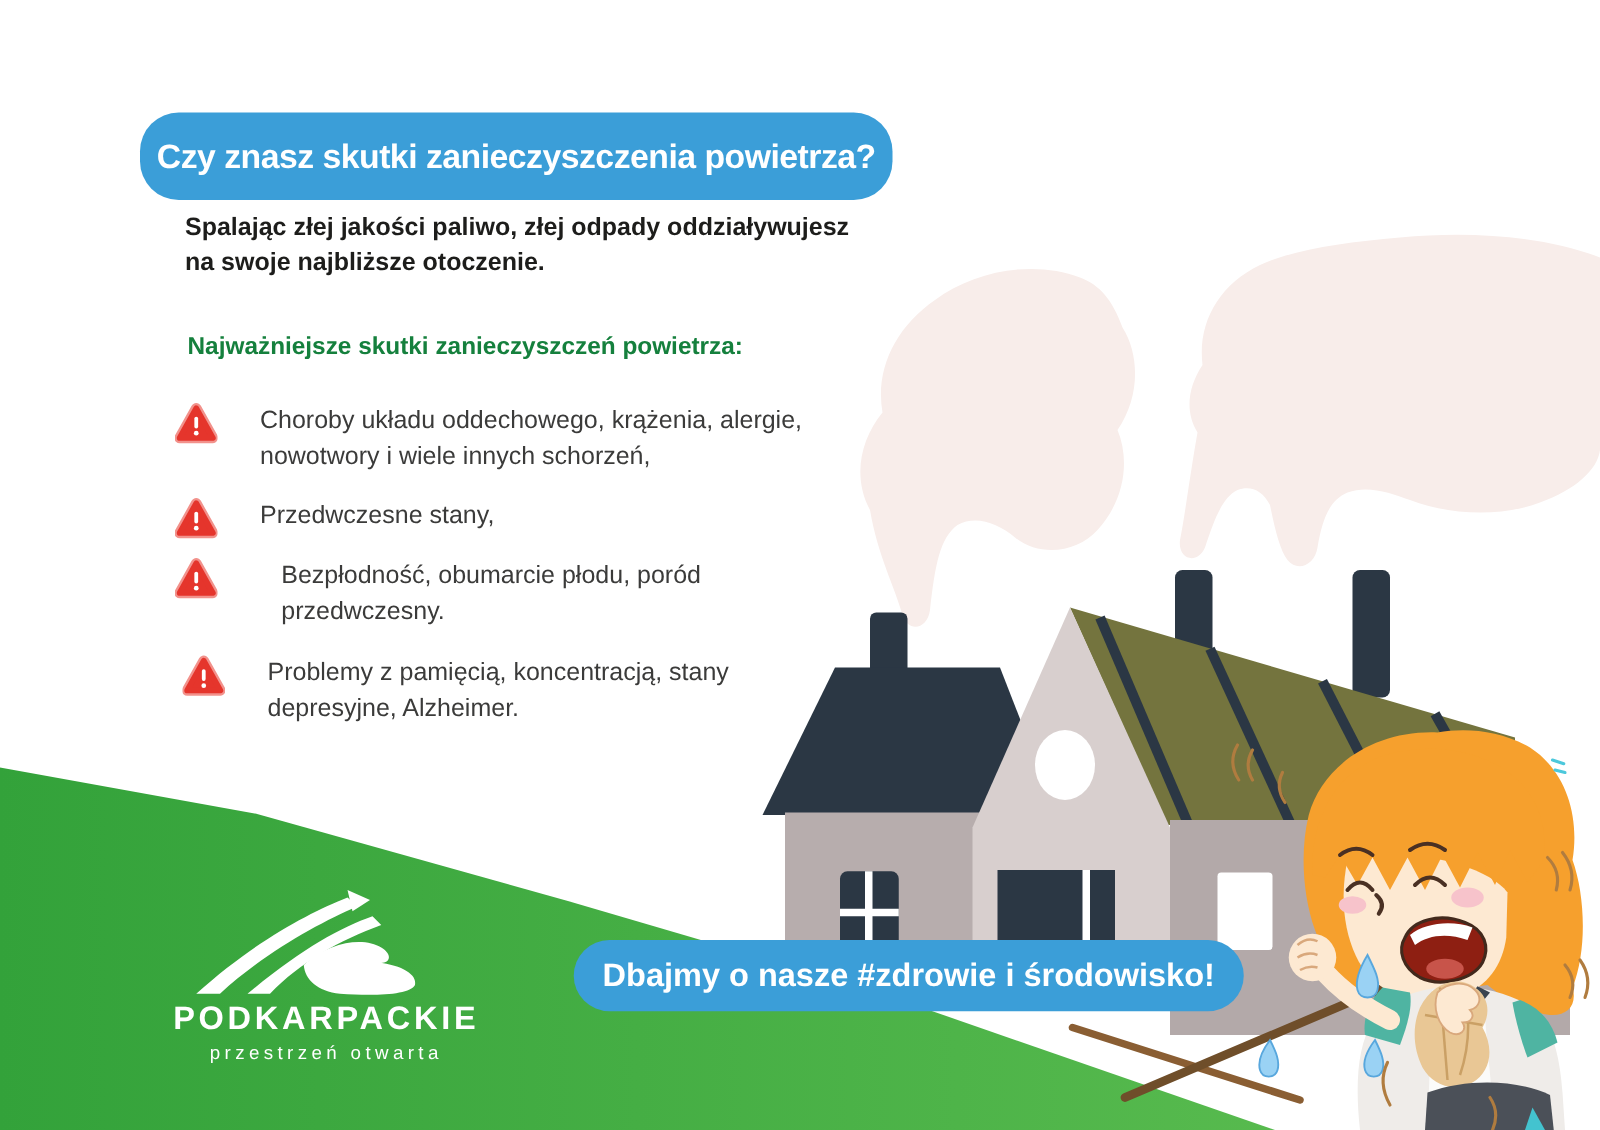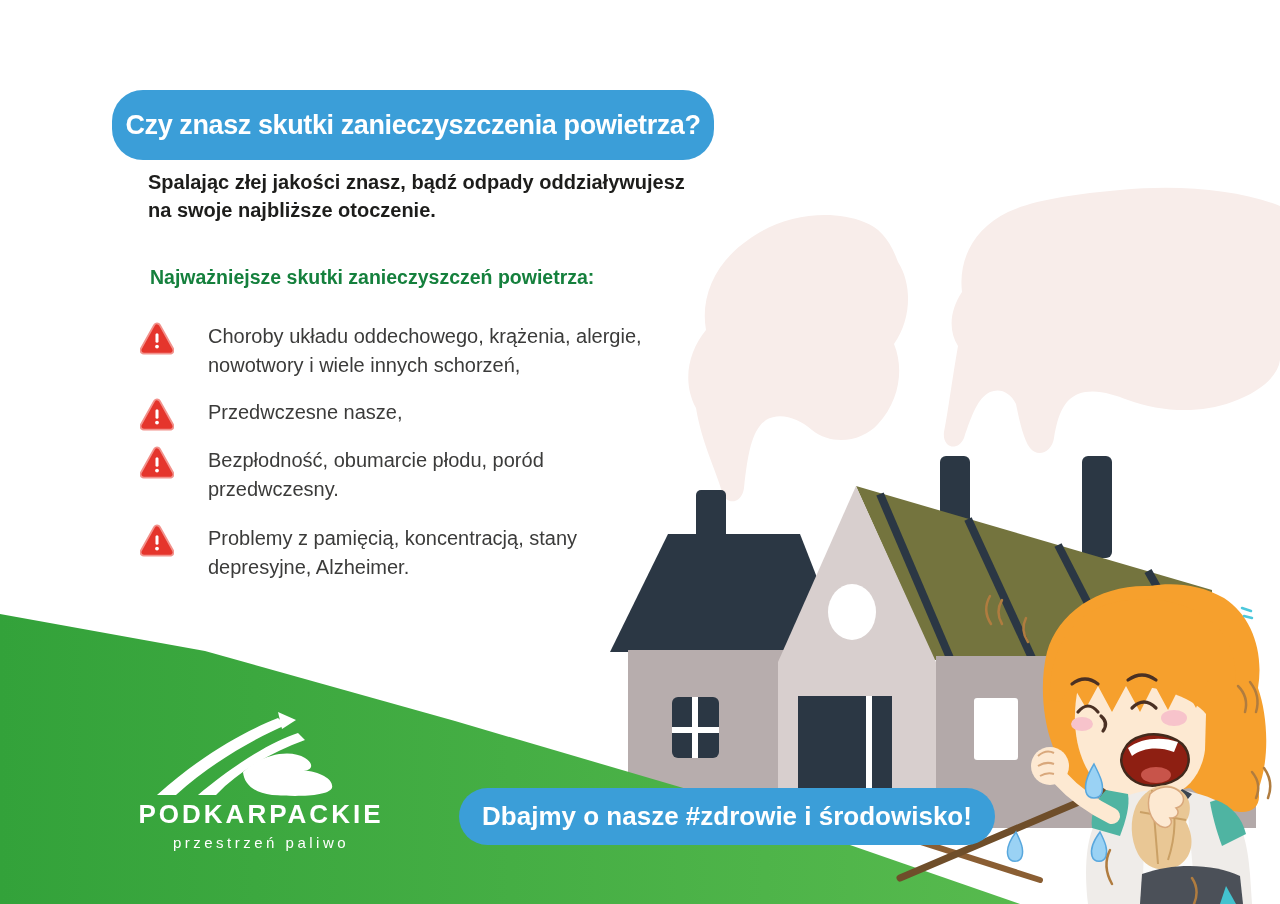--- a/index.html
+++ b/index.html
@@ -2,29 +2,29 @@
 <html><head>
 <meta charset="utf-8">
 <style>
   html,body{margin:0;padding:0;}
   body{font-family:"Liberation Sans", sans-serif;}
   .canvas{position:relative;width:1280px;height:904px;background:#ffffff;overflow:hidden;}
   .art{position:absolute;left:0;top:0;z-index:1;}
   .pill{position:absolute;display:flex;align-items:center;justify-content:center;
         background:#3b9ed8;color:#ffffff;font-weight:bold;border-radius:31px;z-index:3;}
   .pill-top{left:112px;top:90px;width:602px;height:70px;font-size:27px;letter-spacing:-0.4px;}
-  .pill-bottom{left:459px;top:788px;width:536px;height:57px;font-size:26px;}
+  .pill-bottom{left:459px;top:752px;width:536px;height:57px;font-size:26px;}
   .intro{position:absolute;left:148px;top:168px;width:580px;z-index:2;
          color:#1d1d1b;font-weight:bold;font-size:20px;line-height:28px;}
   .effects-heading{position:absolute;left:150px;top:266px;z-index:2;
          color:#15803d;font-weight:bold;font-size:19.5px;}
   .effect-row{position:absolute;left:140px;width:520px;display:flex;z-index:2;}
   .effect-row .txt{margin-left:34px;color:#3b3b3a;font-size:20px;line-height:29px;max-width:446px;}
   .warn{flex:0 0 34px;height:34px;}
-  .row1{top:322px;} .row2{top:398px;} .row3{top:446px;} .row4{top:524px;}
+  .row1{top:322px;} .row2{top:398px;} .row3{top:446px;gap:17px;} .row4{top:524px;justify-content:flex-end;}
   .logo-name{position:absolute;left:116px;top:799px;width:290px;text-align:center;z-index:3;
          color:#ffffff;font-size:26px;letter-spacing:3px;font-weight:700;}
   .logo-tag{position:absolute;left:116px;top:834px;width:290px;text-align:center;z-index:3;
          color:#ffffff;font-size:15px;letter-spacing:3.5px;font-weight:400;}
 </style>
 </head>
 <body>
 
 <div class="canvas">
 
@@ -173,21 +173,21 @@
         <path d="M1244,616 l8,2"></path>
       </g>
     </g>
   </svg>
 
   <div class="pill pill-top">
     <span>Czy znasz skutki zanieczyszczenia powietrza?</span>
   </div>
 
   <div class="intro">
-    <div>Spalając złej jakości znasz, bądź odpady oddziaływujesz</div>
+    <div>Spalając złej jakości paliwo, złej odpady oddziaływujesz</div>
     <div>na swoje najbliższe otoczenie.</div>
   </div>
 
   <div class="effects-heading">Najważniejsze skutki zanieczyszczeń powietrza:</div>
 
   <div class="effect-row row1">
     <svg class="warn" viewBox="0 0 36 36">
       <path d="M18 5 L32 30 H4 Z" fill="none" stroke="#f2928c" stroke-width="9" stroke-linejoin="round"></path>
       <path d="M18 5 L32 30 H4 Z" fill="#e5352c" stroke="#e5352c" stroke-width="5" stroke-linejoin="round"></path>
       <rect x="16.4" y="12" width="3.2" height="10" rx="1.6" fill="#ffffff"></rect>
@@ -196,21 +196,21 @@
     <div class="txt">Choroby układu oddechowego, krążenia, alergie, nowotwory i wiele innych schorzeń,</div>
   </div>
 
   <div class="effect-row row2">
     <svg class="warn" viewBox="0 0 36 36">
       <path d="M18 5 L32 30 H4 Z" fill="none" stroke="#f2928c" stroke-width="9" stroke-linejoin="round"></path>
       <path d="M18 5 L32 30 H4 Z" fill="#e5352c" stroke="#e5352c" stroke-width="5" stroke-linejoin="round"></path>
       <rect x="16.4" y="12" width="3.2" height="10" rx="1.6" fill="#ffffff"></rect>
       <circle cx="18" cy="26" r="2" fill="#ffffff"></circle>
     </svg>
-    <div class="txt">Przedwczesne nasze,</div>
+    <div class="txt">Przedwczesne stany,</div>
   </div>
 
   <div class="effect-row row3">
     <svg class="warn" viewBox="0 0 36 36">
       <path d="M18 5 L32 30 H4 Z" fill="none" stroke="#f2928c" stroke-width="9" stroke-linejoin="round"></path>
       <path d="M18 5 L32 30 H4 Z" fill="#e5352c" stroke="#e5352c" stroke-width="5" stroke-linejoin="round"></path>
       <rect x="16.4" y="12" width="3.2" height="10" rx="1.6" fill="#ffffff"></rect>
       <circle cx="18" cy="26" r="2" fill="#ffffff"></circle>
     </svg>
     <div class="txt">Bezpłodność, obumarcie płodu, poród przedwczesny.</div>
@@ -220,19 +220,19 @@
     <svg class="warn" viewBox="0 0 36 36">
       <path d="M18 5 L32 30 H4 Z" fill="none" stroke="#f2928c" stroke-width="9" stroke-linejoin="round"></path>
       <path d="M18 5 L32 30 H4 Z" fill="#e5352c" stroke="#e5352c" stroke-width="5" stroke-linejoin="round"></path>
       <rect x="16.4" y="12" width="3.2" height="10" rx="1.6" fill="#ffffff"></rect>
       <circle cx="18" cy="26" r="2" fill="#ffffff"></circle>
     </svg>
     <div class="txt">Problemy z pamięcią, koncentracją, stany depresyjne, Alzheimer.</div>
   </div>
 
   <div class="logo-name">PODKARPACKIE</div>
-  <div class="logo-tag">przestrzeń paliwo</div>
+  <div class="logo-tag">przestrzeń otwarta</div>
 
   <div class="pill pill-bottom">
     <span>Dbajmy o nasze #zdrowie i środowisko!</span>
   </div>
 
 </div>
 
 </body></html>

